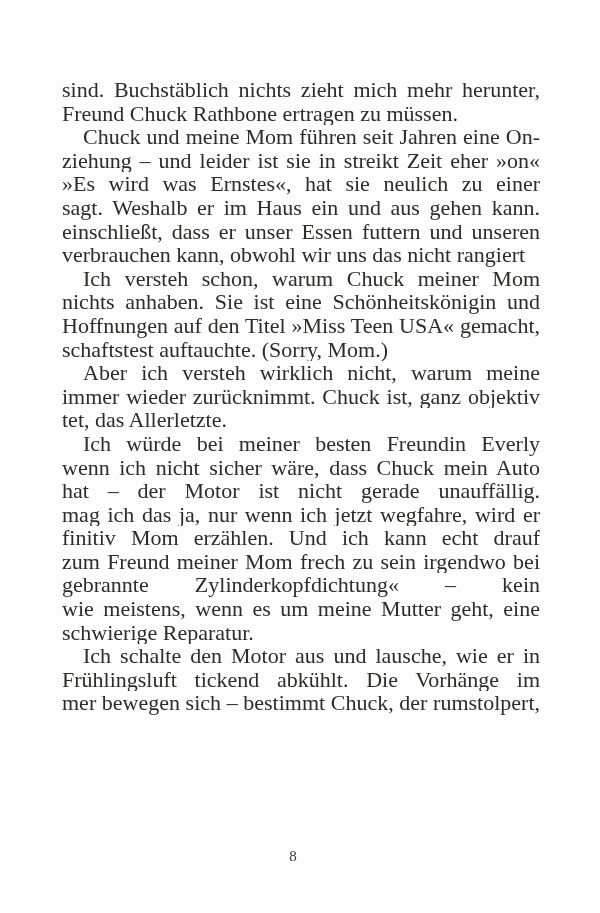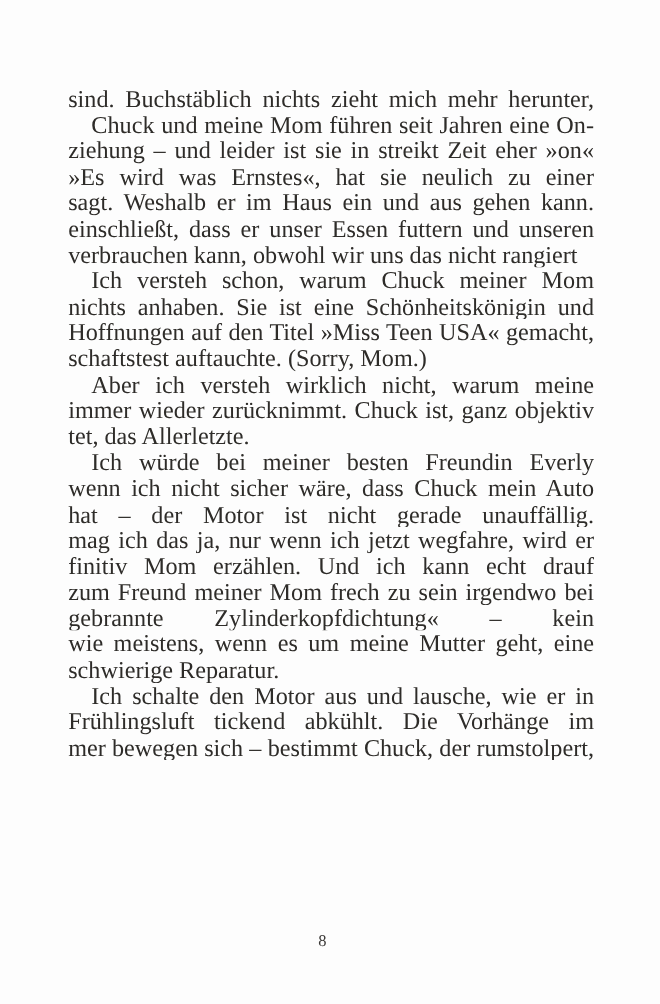--- a/index.html
+++ b/index.html
@@ -48,20 +48,21 @@
     font-size: 15px;
     color: #3b3937;
   }
 </style>
 </head>
 <body>
 
 <div class="page">
   <div class="text-block">
     <div class="ln j">sind. Buchstäblich nichts zieht mich mehr herunter, als ihren</div>
+    <div class="ln">Freund Chuck Rathbone ertragen zu müssen.</div>
     <div class="ln j ind">Chuck und meine Mom führen seit Jahren eine On-off-Be-</div>
     <div class="ln j">ziehung – und leider ist sie in streikt Zeit eher »on« als »off«.</div>
     <div class="ln j">»Es wird was Ernstes«, hat sie neulich zu einer Freundin ge-</div>
     <div class="ln j">sagt. Weshalb er im Haus ein und aus gehen kann. Was auch</div>
     <div class="ln j">einschließt, dass er unser Essen futtern und unseren Strom</div>
     <div class="ln">verbrauchen kann, obwohl wir uns das nicht rangiert können.</div>
     <div class="ln j ind">Ich versteh schon, warum Chuck meiner Mom nachjagt –</div>
     <div class="ln j">nichts anhaben. Sie ist eine Schönheitskönigin und hatte sich</div>
     <div class="ln j">Hoffnungen auf den Titel »Miss Teen USA« gemacht, bis vor</div>
     <div class="ln">schaftstest auftauchte. (Sorry, Mom.)</div>

